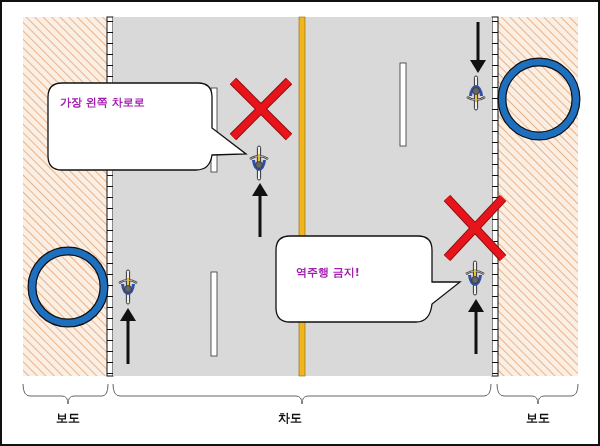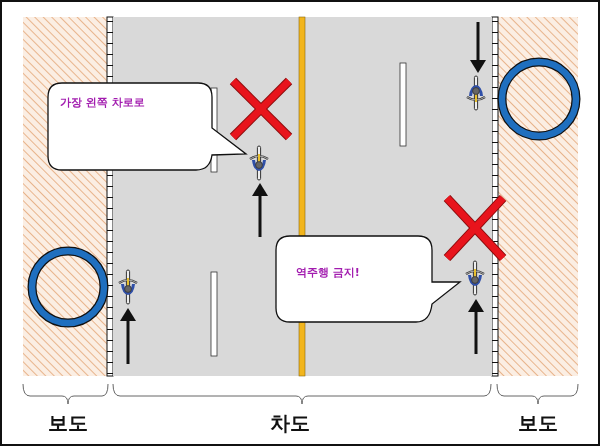--- a/index.html
+++ b/index.html
@@ -1,19 +1,19 @@
 <!DOCTYPE html>
 <html><head>
 <meta charset="utf-8">
 <style>
   html, body { margin:0; padding:0; background:#fff; }
   body { width:600px; height:446px; position:relative; overflow:hidden; font-family:"DejaVu Sans", sans-serif; }
   .frame { position:absolute; left:0; top:0; width:596px; height:442px; border:2px solid #111; background:#fff; }
   svg { position:absolute; left:0; top:0; }
-  .label { position:absolute; font-weight:bold; font-size:20px; color:#111; text-align:center; }
+  .label { position:absolute; font-weight:bold; font-size:12px; color:#111; text-align:center; }
   .bubble-text { position:absolute; font-weight:bold; font-size:11px; color:#a21caf; line-height:26px; }
 </style>
 </head>
 <body>
 
 <div class="frame"></div>
 
 <svg width="600" height="446" viewBox="0 0 600 446">
   <defs>
     <pattern id="hatch" width="6" height="6" patternUnits="userSpaceOnUse" patternTransform="rotate(-45)">

